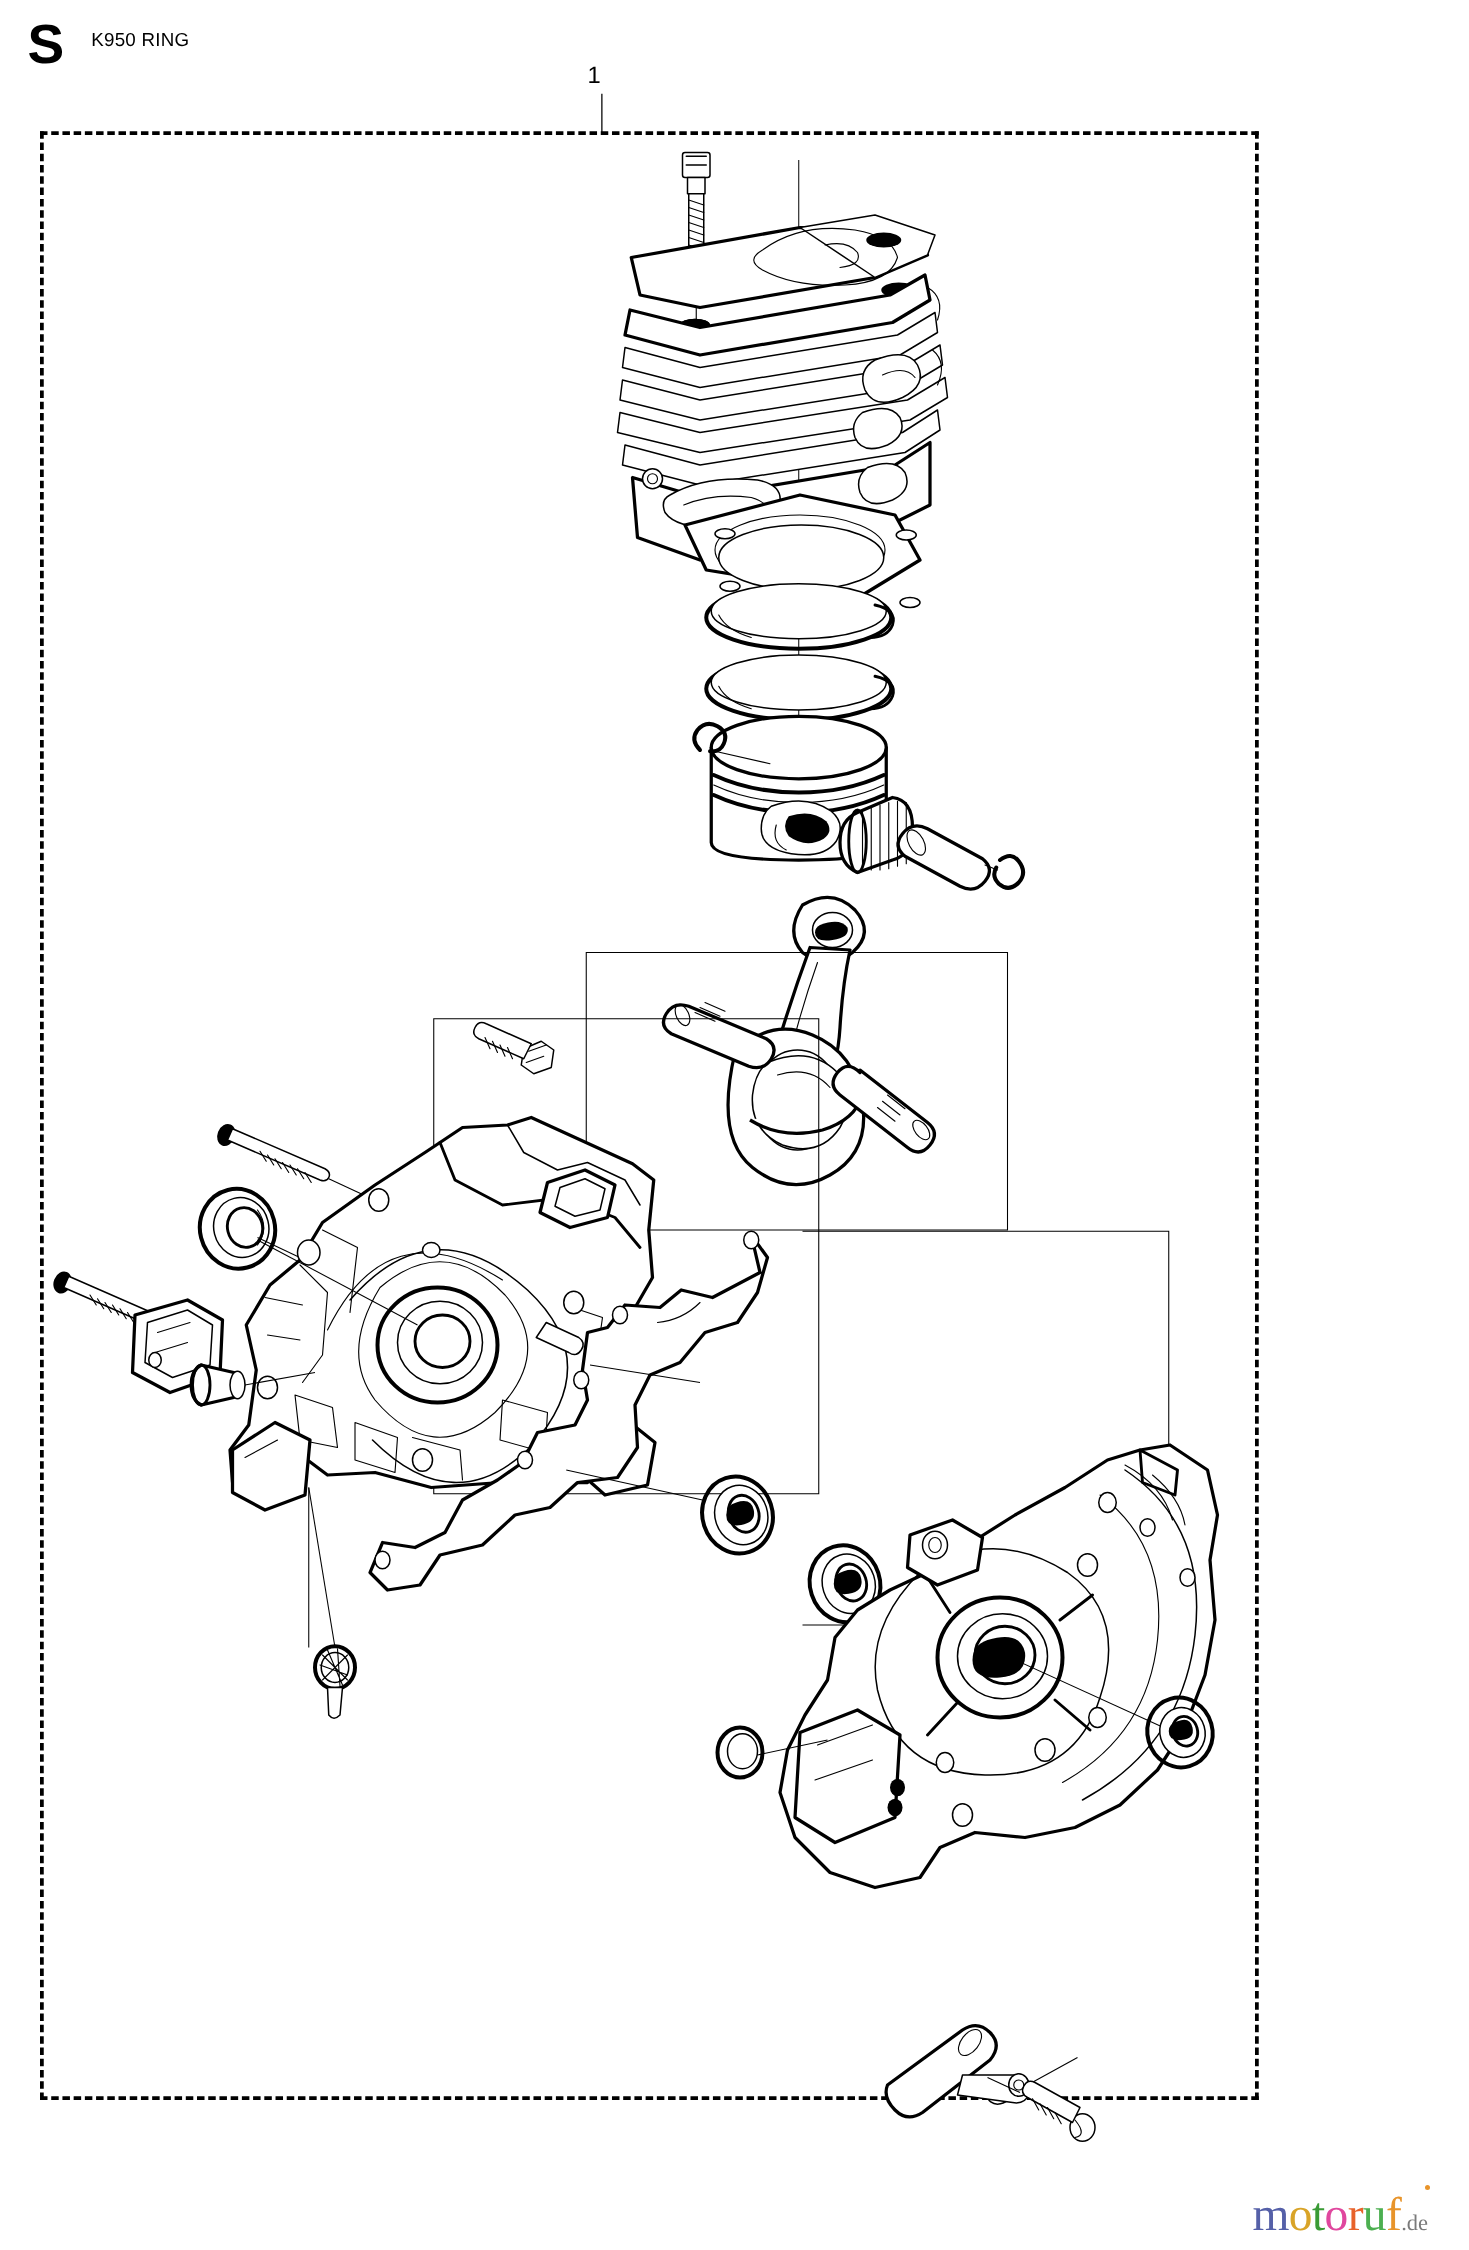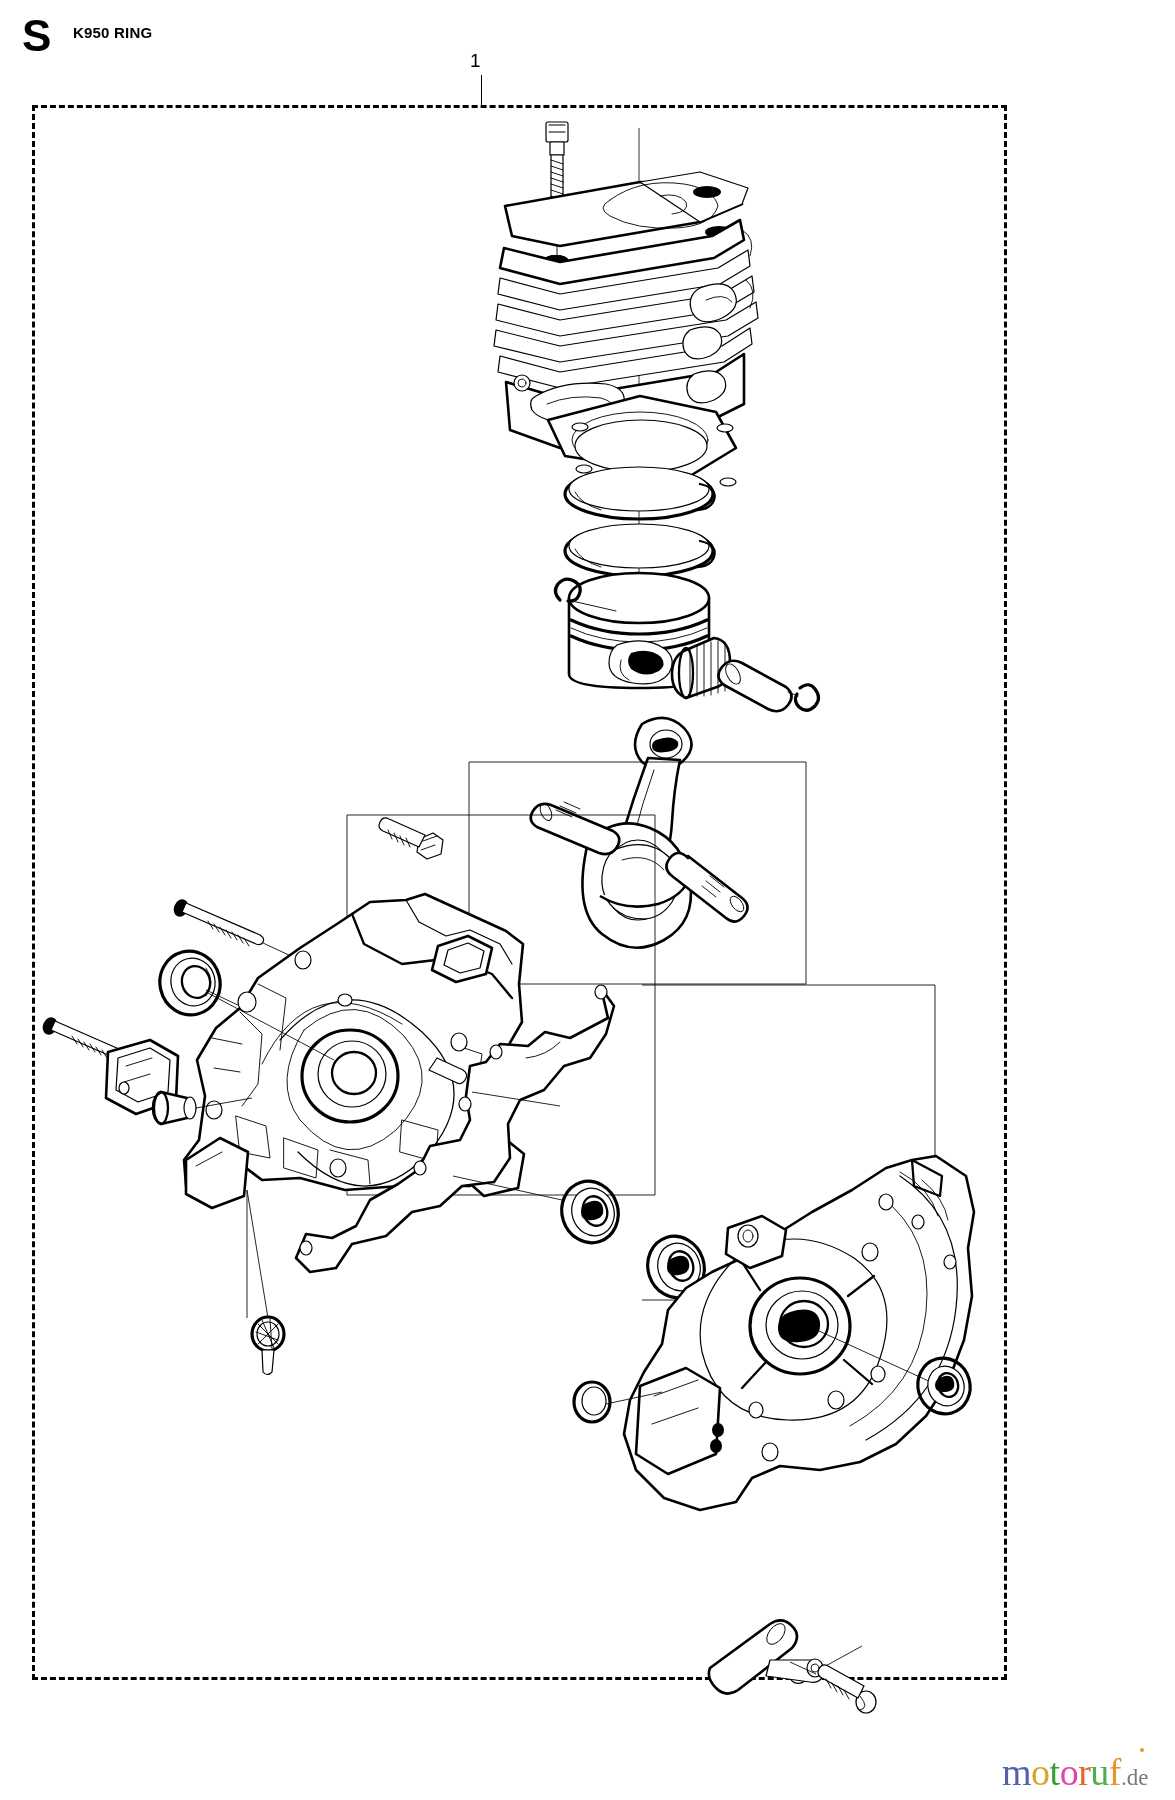--- a/index.html
+++ b/index.html
@@ -23,21 +23,21 @@
     font-size:44px;
     font-weight:bold;
     font-family:"Liberation Sans", sans-serif;
     line-height:44px;
     letter-spacing:0;
   }
   .hdr-title{
     position:absolute;
     left:73px; top:24px;
     font-size:15px;
-    font-weight:bold;
+    font-weight:normal;
     letter-spacing:0.2px;
     font-family:"Liberation Sans", sans-serif;
   }
   
   .callout-num{
     position:absolute;
     left:470px; top:50px;
     font-size:19px;
     font-family:"Liberation Sans", sans-serif;
   }
@@ -66,21 +66,21 @@
   .wm{
     position:absolute;
     left:1002px; top:1752px;
     font-family:"Liberation Serif", serif;
     font-size:38px;
     line-height:40px;
     white-space:nowrap;
     letter-spacing:-0.5px;
   }
   .wm span{display:inline;}
-  .wm .suffix{font-size:23px;color:#7a7a7a;letter-spacing:0;}
+  .wm .suffix{font-size:18px;color:#7a7a7a;letter-spacing:0;}
   .wm-dot{
     position:absolute;
     left:1140px; top:1748px;
     width:4px;height:4px;border-radius:50%;
     background:#e8942a;
   }
 </style>
 </head>
 <body>
 

